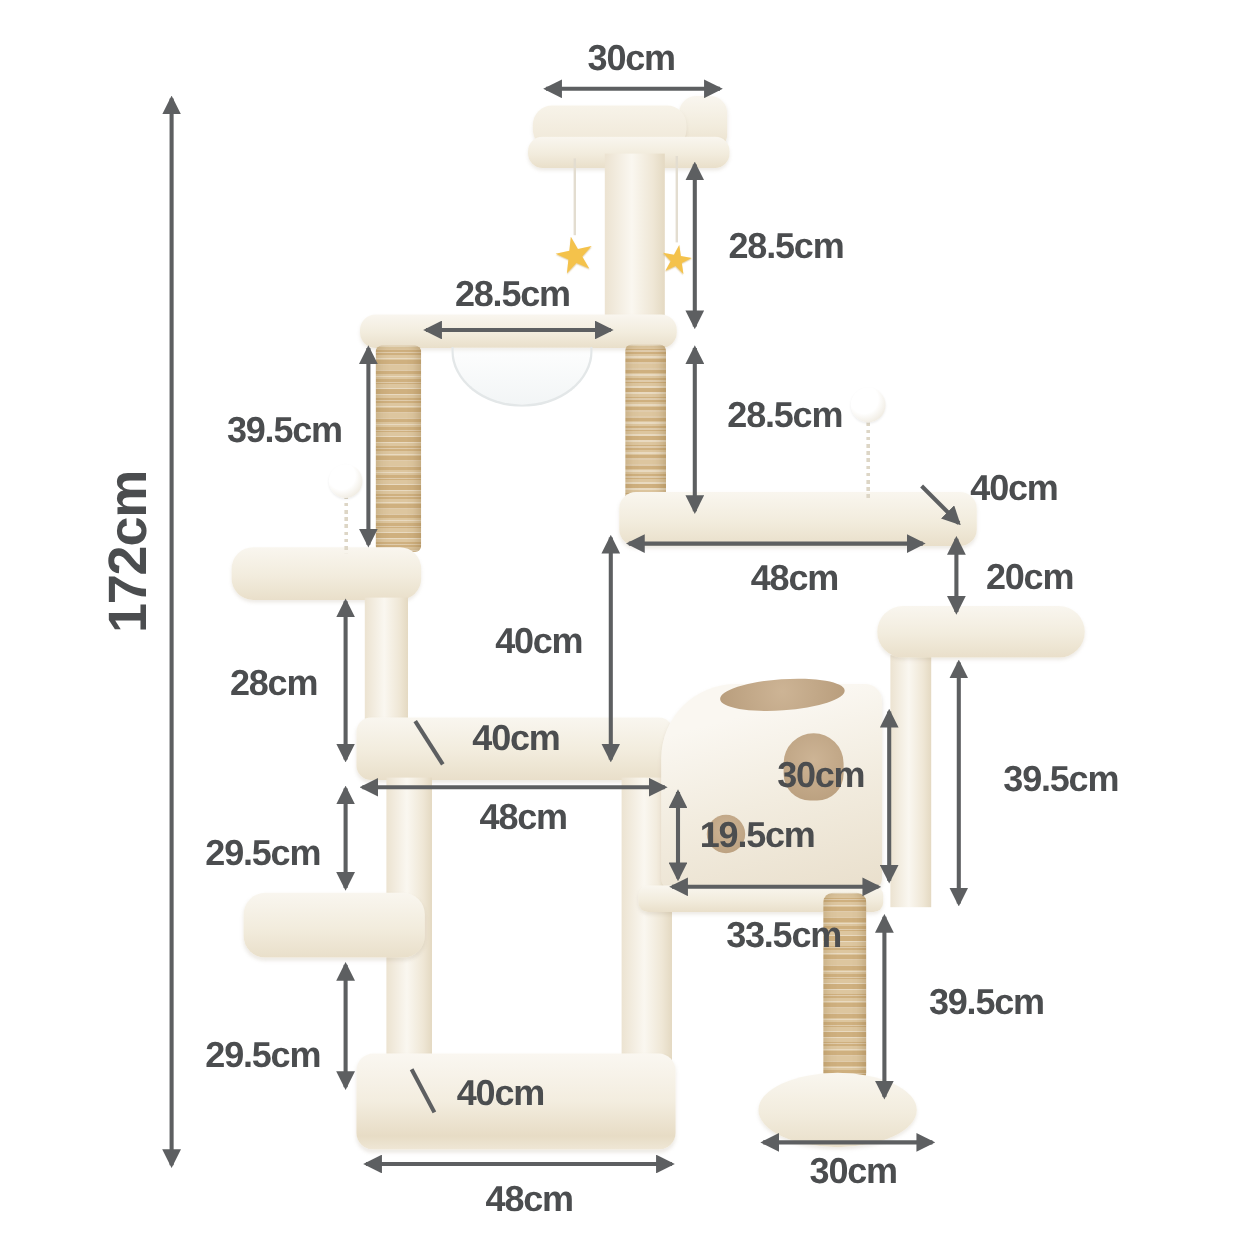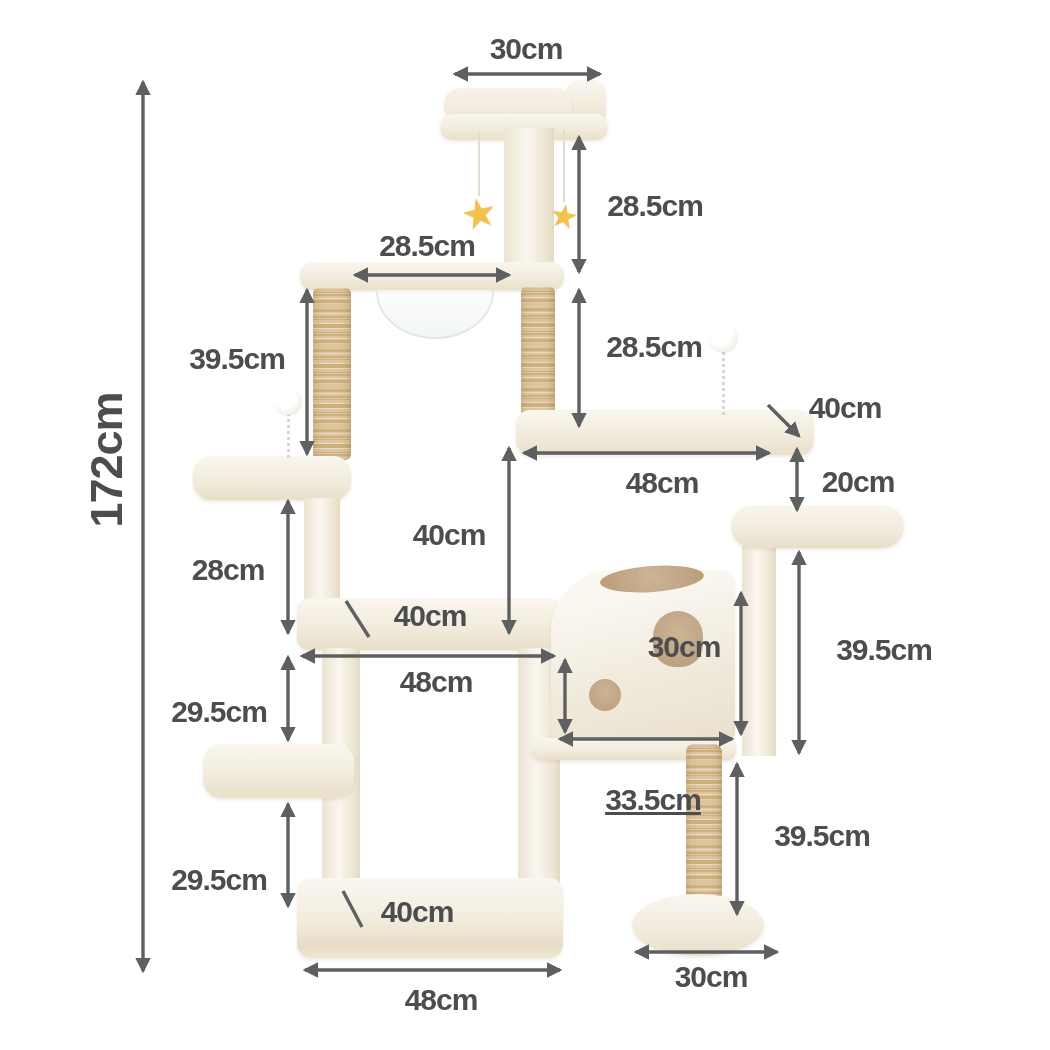--- a/index.html
+++ b/index.html
@@ -147,21 +147,22 @@
     <div class="lbl" style="left:237px;top:359px;">39.5cm</div>
     <div class="lbl" style="left:654px;top:347px;">28.5cm</div>
     <div class="lbl" style="left:845px;top:408px;">40cm</div>
     <div class="lbl" style="left:662px;top:483px;">48cm</div>
     <div class="lbl" style="left:858px;top:482px;">20cm</div>
     <div class="lbl" style="left:228px;top:570px;">28cm</div>
     <div class="lbl" style="left:449px;top:535px;">40cm</div>
     <div class="lbl" style="left:430px;top:616px;">40cm</div>
     <div class="lbl" style="left:436px;top:682px;">48cm</div>
     <div class="lbl" style="left:684px;top:647px;">30cm</div>
-    <div class="lbl" style="left:653px;top:800px;text-decoration:underline;">33.5cm</div>
+    <div class="lbl" style="left:631px;top:697px;">19.5cm</div>
+    <div class="lbl" style="left:653px;top:780px;">33.5cm</div>
     <div class="lbl" style="left:884px;top:650px;">39.5cm</div>
     <div class="lbl" style="left:219px;top:712px;">29.5cm</div>
     <div class="lbl" style="left:219px;top:880px;">29.5cm</div>
     <div class="lbl" style="left:822px;top:836px;">39.5cm</div>
     <div class="lbl" style="left:441px;top:1000px;">48cm</div>
     <div class="lbl" style="left:711px;top:977px;">30cm</div>
     <div class="lbl" style="left:417px;top:912px;">40cm</div>
   </div>
 
 </div>

